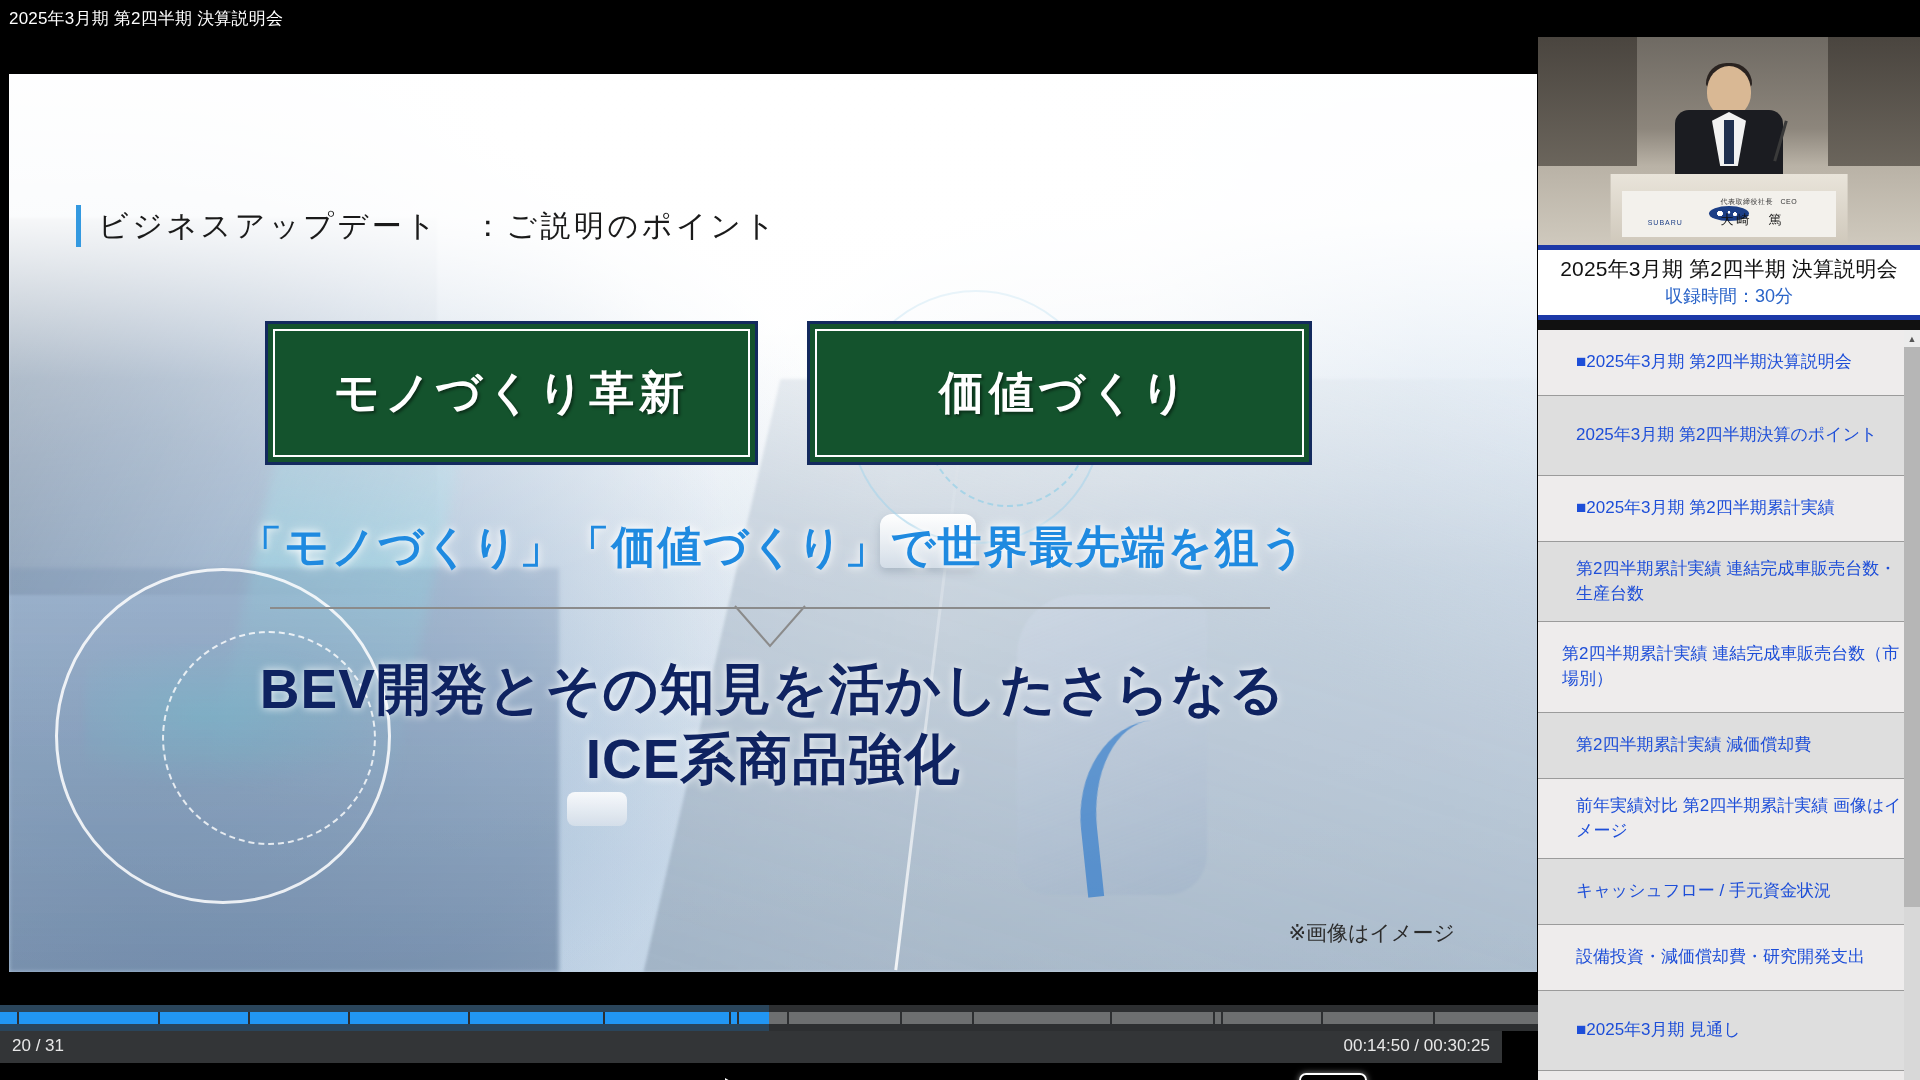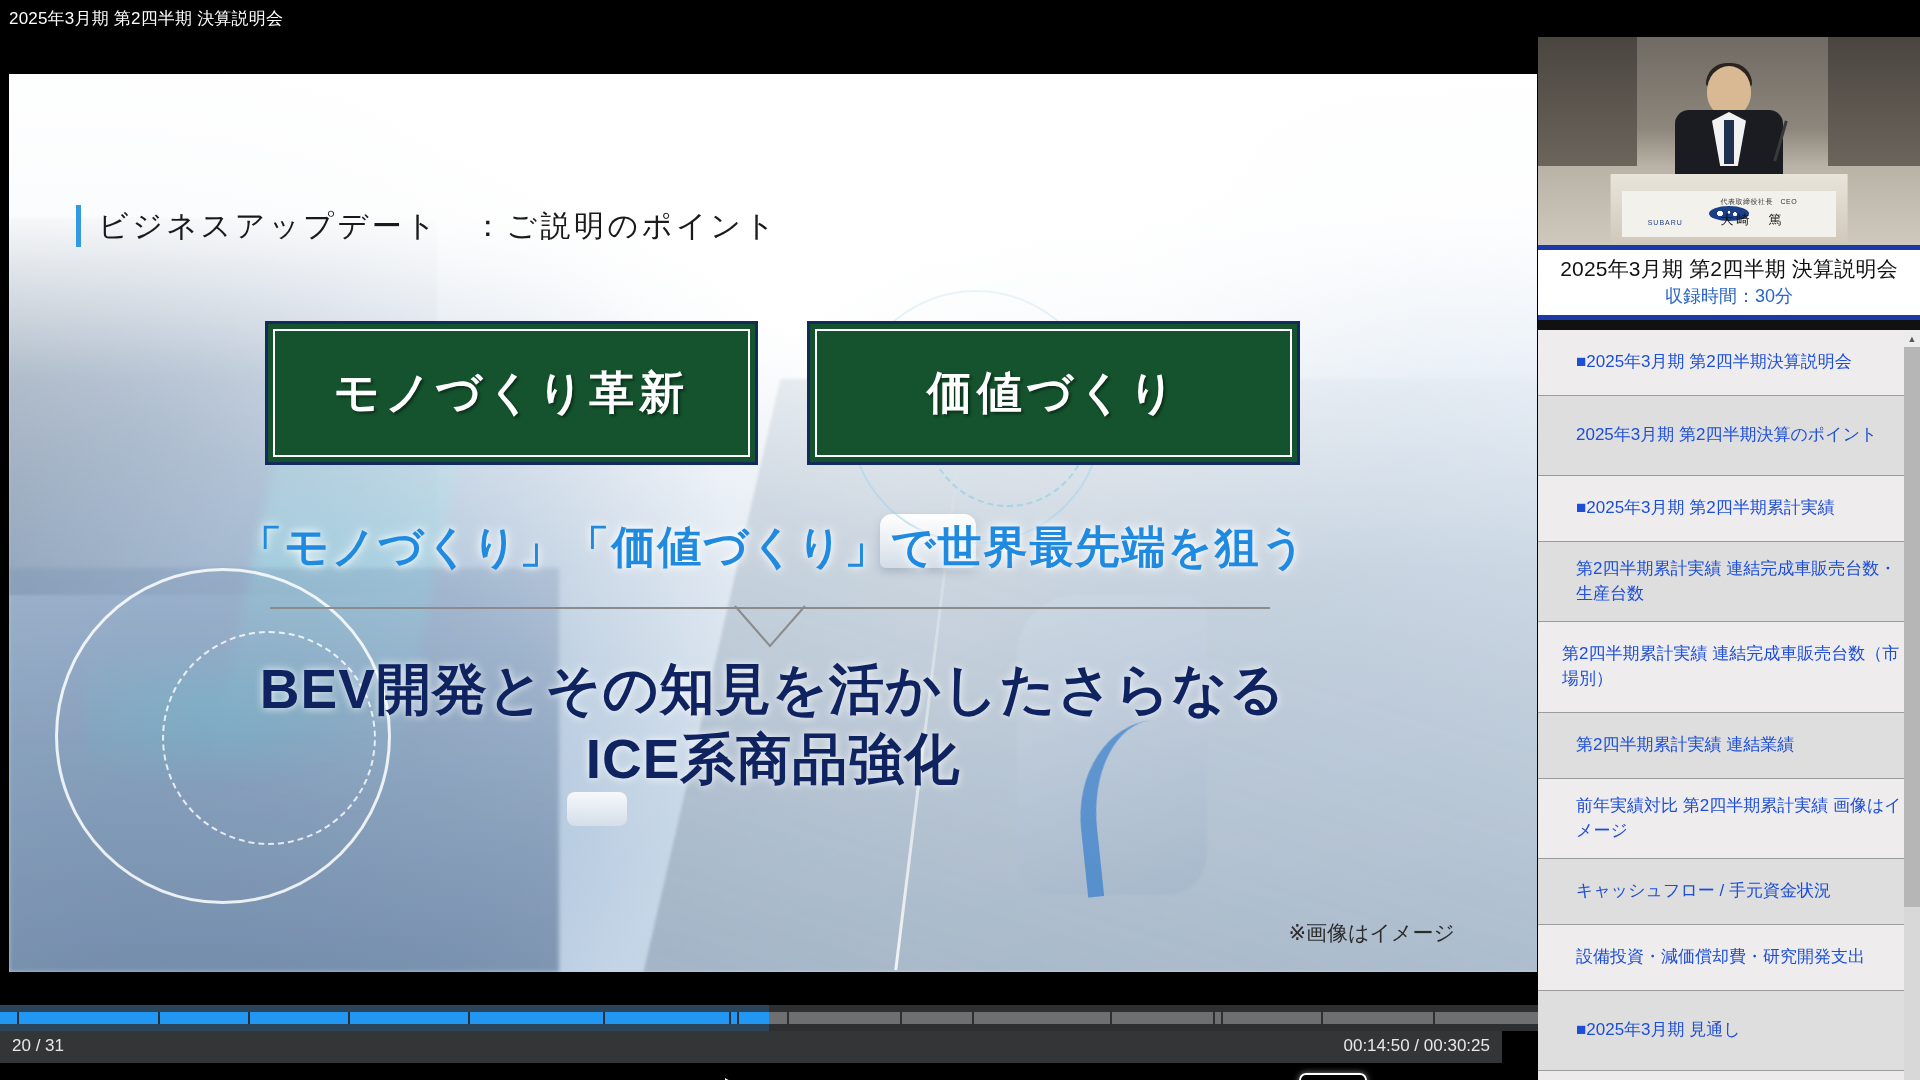--- a/index.html
+++ b/index.html
@@ -65,21 +65,21 @@
   
   .slide-inner{position:absolute;inset:0;}
   .slide-title{position:absolute;left:67px;top:131px;display:flex;align-items:center;gap:17px;}
   .title-bar{width:5px;height:42px;background:#3399e0;}
   .title-text{font-size:30px;color:#1a1a1a;letter-spacing:3.5px;white-space:nowrap;}
 
   .boxes{position:absolute;left:256px;top:247px;display:flex;gap:49px;}
   .navybox{background:#14532d;border:3px solid #132a5e;box-shadow:0 0 0 0 transparent;padding:5px;}
   .navybox .inner{border:2px solid #ffffff;display:flex;align-items:center;justify-content:center;}
   .navybox.b1 .inner{width:473px;height:124px;}
-  .navybox.b2 .inner{width:473px;height:124px;}
+  .navybox.b2 .inner{width:473px;height:124px;padding-left:12px;}
   .navybox .label{color:#fff;font-size:45px;font-weight:bold;letter-spacing:5px;
                   text-shadow:2px 2px 3px rgba(0,0,0,.45);}
 
   .headline{position:absolute;left:0;right:0;top:444px;text-align:center;
             font-size:44px;font-weight:bold;color:#1f8ae0;letter-spacing:2px;
             text-shadow:0 0 7px rgba(255,255,255,.95),0 0 14px rgba(255,255,255,.8);}
 
   .divider{position:absolute;left:261px;top:533px;width:1000px;height:40px;}
   .divider .ln{position:absolute;left:0;top:0;width:100%;height:2px;background:#8b8b8b;}
   .divider svg{position:absolute;left:50%;top:-1px;transform:translateX(-50%);overflow:visible;}
@@ -324,21 +324,21 @@
         <div class="chap norm" style="height: 66px;">
           <span>■2025年3月期 第2四半期累計実績</span>
         </div>
         <div class="chap alt" style="height: 80px;">
           <span>第2四半期累計実績 連結完成車販売台数・生産台数</span>
         </div>
         <div class="chap norm" style="height: 91px; padding-left: 24px;">
           <span>第2四半期累計実績 連結完成車販売台数（市場別）</span>
         </div>
         <div class="chap alt" style="height: 66px;">
-          <span>第2四半期累計実績 連結業績</span>
+          <span>第2四半期累計実績 減価償却費</span>
         </div>
         <div class="chap norm" style="height: 80px;">
           <span>前年実績対比 第2四半期累計実績 画像はイメージ</span>
         </div>
         <div class="chap alt" style="height: 66px;">
           <span>キャッシュフロー / 手元資金状況</span>
         </div>
         <div class="chap norm" style="height: 66px;">
           <span>設備投資・減価償却費・研究開発支出</span>
         </div>

